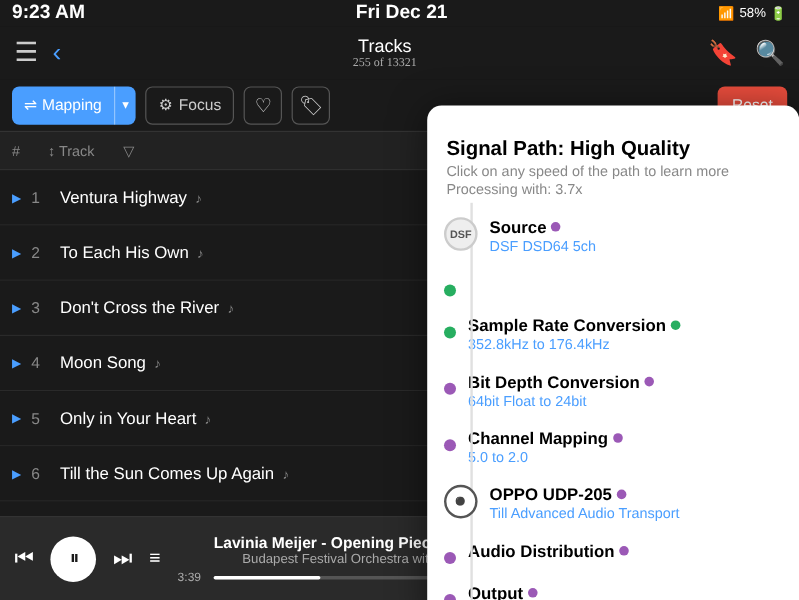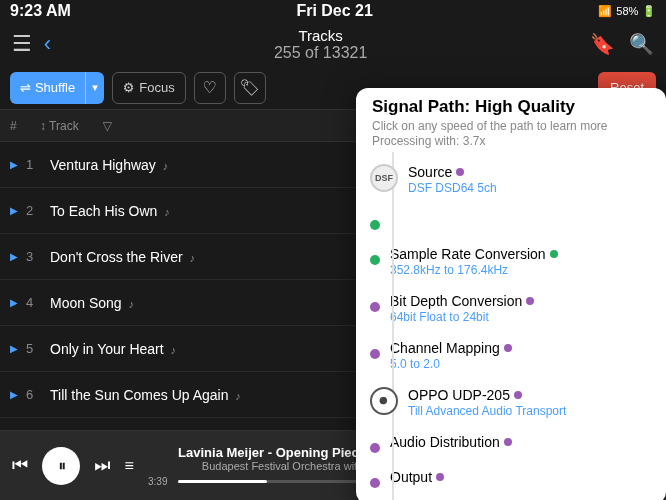--- a/index.html
+++ b/index.html
@@ -52,21 +52,22 @@
       text-align: center;
       flex: 1;
     }
     .header-title {
       color: white;
       font-size: 15px;
       font-weight: 400;
     }
     .header-subtitle {
       color: #aaa;
-      font-size: 16px;
+      font-size: 10px;
+      font-family: Liberation Serif, serif;
     }
     .header-right {
       display: flex;
       align-items: center;
       gap: 14px;
     }
     .icon-btn {
       color: #4a9eff;
       font-size: 20px;
       cursor: pointer;
@@ -220,21 +221,21 @@
       top: 88px;
       right: 0;
       width: 310px;
       background: white;
       border-radius: 12px;
       box-shadow: 0 4px 30px rgba(0,0,0,0.5);
       z-index: 100;
       overflow: hidden;
     }
     .signal-header {
-      padding: 9px 16px 4px;
+      padding: 26px 16px 4px;
     }
     .signal-title {
       font-size: 17px;
       font-weight: 700;
       color: #000;
     }
     .signal-subtitle {
       font-size: 12px;
       color: #888;
       margin-top: 2px;
@@ -304,21 +305,21 @@
       border-radius: 50%;
       background: #9b59b6;
       margin-top: 9px;
       flex-shrink: 0;
       position: relative;
       z-index: 1;
     }
     .signal-item-content { flex: 1; }
     .signal-item-title {
       font-size: 14px;
-      font-weight: 400;
+      font-weight: 700;
       color: #000;
       display: flex;
       align-items: center;
       gap: 4px;
     }
     .signal-item-desc {
       font-size: 12px;
       color: #4a9eff;
       margin-top: 1px;
     }
@@ -480,21 +481,21 @@
   <div class="header-right">
     <button class="icon-btn">🔖</button>
     <button class="icon-btn">🔍</button>
   </div>
 </div>
 
 <div class="toolbar">
   <button class="btn-shuffle">
     <span class="btn-shuffle-main">
       <span>⇌</span>
-      <span>Shuffle</span>
+      <span>Mapping</span>
     </span>
     <span class="btn-shuffle-arrow">▾</span>
   </button>
   <button class="btn-outline">
     <span>⚙</span>
     <span>Focus</span>
   </button>
   <button class="btn-icon-only">♡</button>
   <button class="btn-icon-only">🏷</button>
   <button class="btn-reset">Reset</button>

